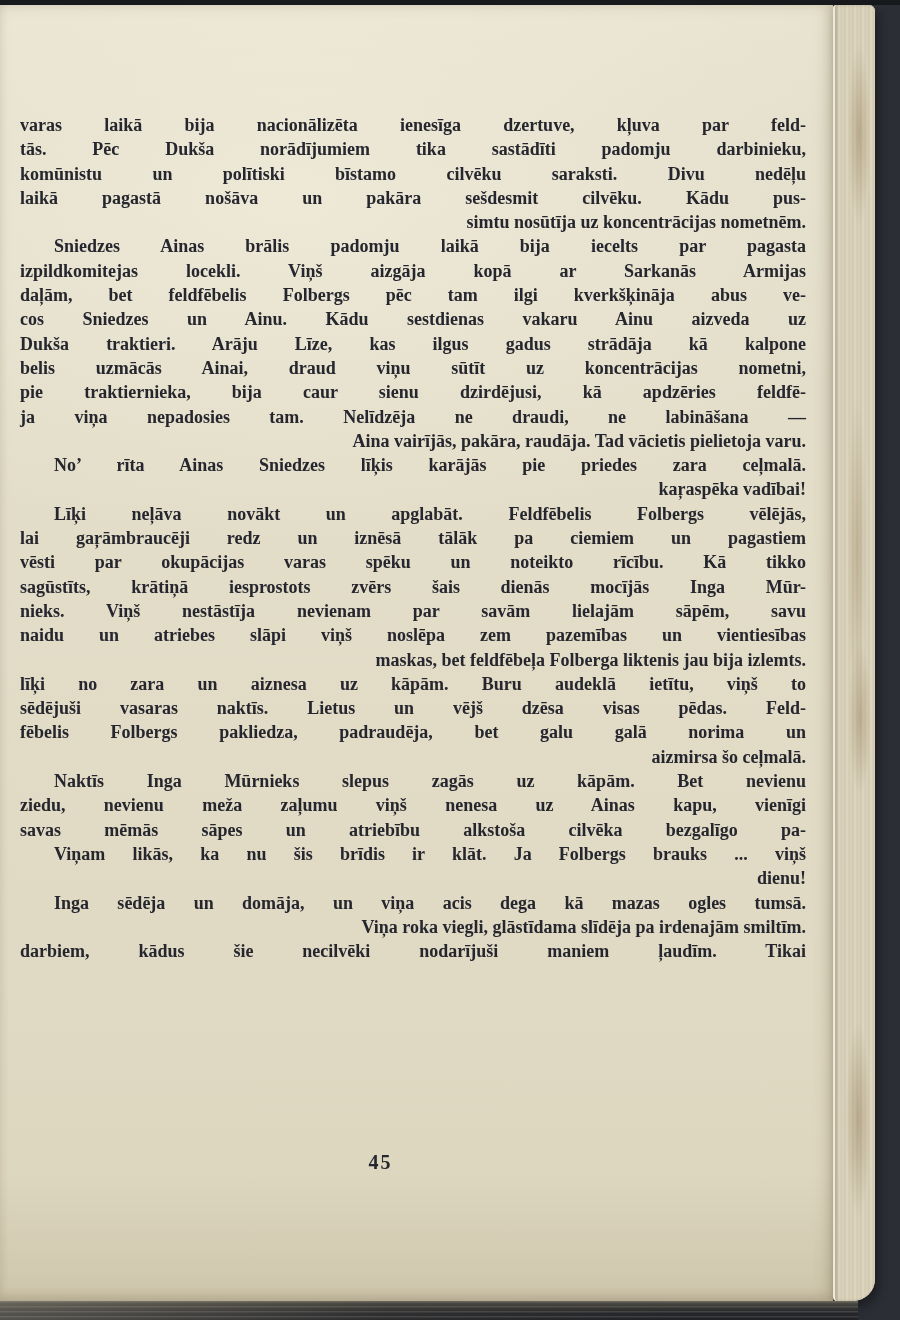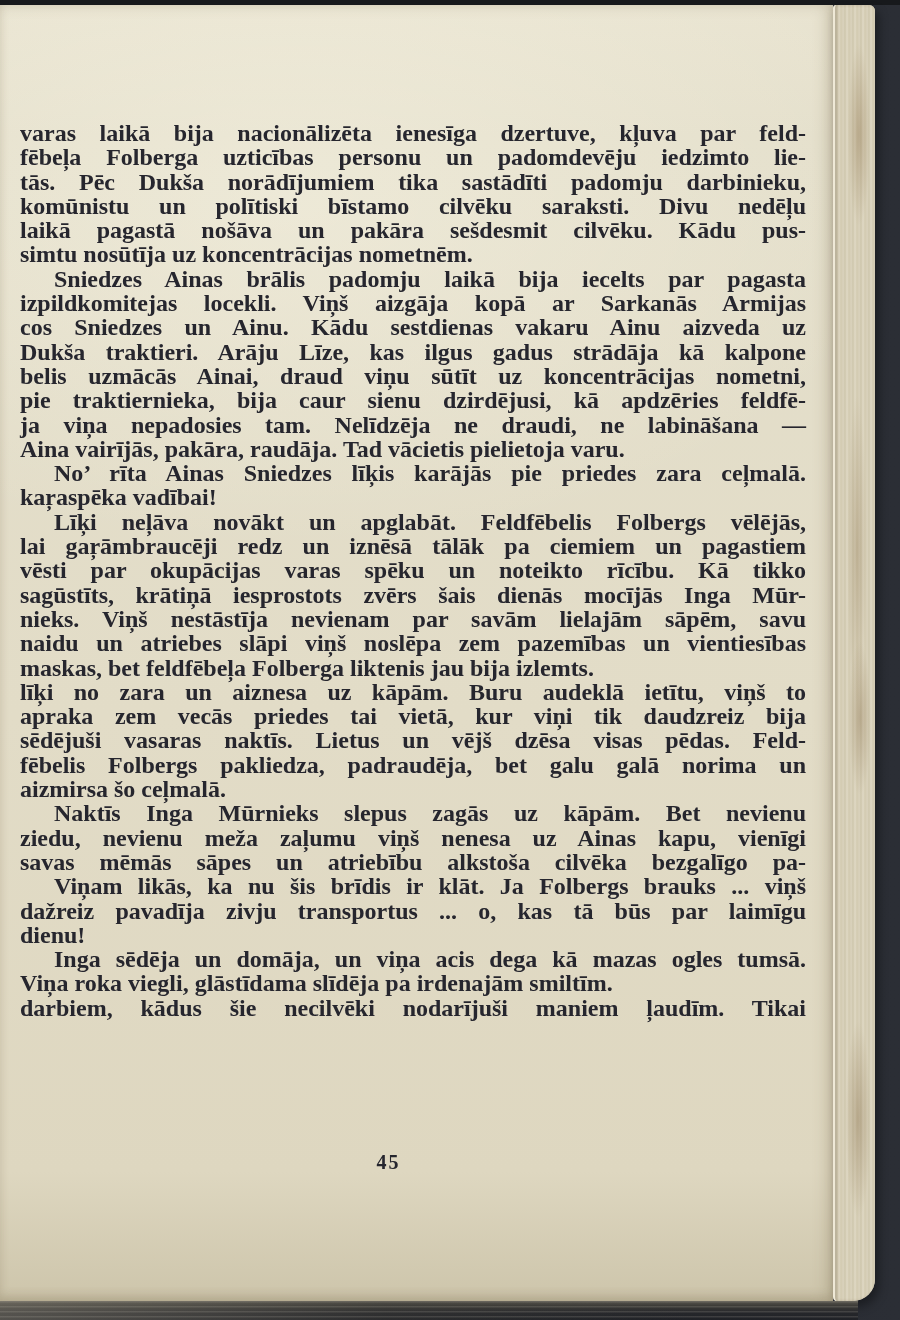--- a/index.html
+++ b/index.html
@@ -50,92 +50,90 @@
     position: absolute;
     left: 0; top: 1301px;
     width: 858px; height: 19px;
     background:
       repeating-linear-gradient(180deg, rgba(205,200,185,0.16) 0px, rgba(205,200,185,0.16) 1px, rgba(0,0,0,0) 2px, rgba(0,0,0,0) 5px),
       linear-gradient(90deg, rgba(125,120,108,0.55) 0%, rgba(70,68,62,0.3) 45%, rgba(40,40,44,0) 80%),
       linear-gradient(180deg, #5a574f 0%, #3c3b37 25%, #26272b 60%, #1f2126 100%);
   }
   .page-text {
     position: absolute;
-    left: 20px; top: 116px;
+    left: 20px; top: 108px;
     width: 786px;
     font-family: "Liberation Serif", "DejaVu Serif", serif;
     font-weight: bold;
-    font-size: 24px;
+    font-size: 18px;
     line-height: 24.3px;
     color: #26262e;
     text-rendering: optimizeLegibility;
   }
   .line {
     text-align: justify;
     text-align-last: justify;
   }
   .line.last {
-    text-align: left;
+    text-align: right;
     text-align-last: auto;
   }
   .line.indent {
     text-indent: 34px;
   }
   .page-number {
     position: absolute;
-    left: 20px; top: 1146px;
+    left: 12px; top: 1146px;
     width: 737px;
     text-align: center;
     font-family: "Liberation Serif", "DejaVu Serif", serif;
     font-weight: bold;
     font-size: 20px;
     letter-spacing: 2px;
     color: #26262e;
   }
 </style>
 </head>
 <body>
 
 <div class="scan">
   <div class="top-strip"></div>
   <div class="book-page">
     <div class="page-text">
         <div class="line">varas laikā bija nacionālizēta ienesīga dzertuve, kļuva par feld-</div>
-        <div class="line">fēbeļa Folberga uzticības personu un padomdevēju iedzimto lie-</div>
         <div class="line">tās. Pēc Dukša norādījumiem tika sastādīti padomju darbinieku,</div>
         <div class="line">komūnistu un polītiski bīstamo cilvēku saraksti. Divu nedēļu</div>
         <div class="line">laikā pagastā nošāva un pakāra sešdesmit cilvēku. Kādu pus-</div>
         <div class="line last">simtu nosūtīja uz koncentrācijas nometnēm.</div>
         <div class="line indent">Sniedzes Ainas brālis padomju laikā bija iecelts par pagasta</div>
         <div class="line">izpildkomitejas locekli. Viņš aizgāja kopā ar Sarkanās Armijas</div>
+        <div class="line">daļām, bet feldfēbelis Folbergs pēc tam ilgi kverkšķināja abus ve-</div>
         <div class="line">cos Sniedzes un Ainu. Kādu sestdienas vakaru Ainu aizveda uz</div>
         <div class="line">Dukša traktieri. Arāju Līze, kas ilgus gadus strādāja kā kalpone</div>
         <div class="line">belis uzmācās Ainai, draud viņu sūtīt uz koncentrācijas nometni,</div>
         <div class="line">pie traktiernieka, bija caur sienu dzirdējusi, kā apdzēries feldfē-</div>
         <div class="line">ja viņa nepadosies tam. Nelīdzēja ne draudi, ne labināšana —</div>
         <div class="line last">Aina vairījās, pakāra, raudāja. Tad vācietis pielietoja varu.</div>
         <div class="line indent">No’ rīta Ainas Sniedzes līķis karājās pie priedes zara ceļmalā.</div>
         <div class="line last">kaŗaspēka vadībai!</div>
         <div class="line indent">Līķi neļāva novākt un apglabāt. Feldfēbelis Folbergs vēlējās,</div>
         <div class="line">lai gaŗāmbraucēji redz un iznēsā tālāk pa ciemiem un pagastiem</div>
         <div class="line">vēsti par okupācijas varas spēku un noteikto rīcību. Kā tikko</div>
         <div class="line">sagūstīts, krātiņā iesprostots zvērs šais dienās mocījās Inga Mūr-</div>
         <div class="line">nieks. Viņš nestāstīja nevienam par savām lielajām sāpēm, savu</div>
         <div class="line">naidu un atriebes slāpi viņš noslēpa zem pazemības un vientiesības</div>
         <div class="line last">maskas, bet feldfēbeļa Folberga liktenis jau bija izlemts.</div>
         <div class="line">līķi no zara un aiznesa uz kāpām. Buru audeklā ietītu, viņš to</div>
-        <div class="line">apraka zem vecās priedes tai vietā, kur viņi tik daudzreiz bija</div>
         <div class="line">sēdējuši vasaras naktīs. Lietus un vējš dzēsa visas pēdas. Feld-</div>
         <div class="line">fēbelis Folbergs pakliedza, padraudēja, bet galu galā norima un</div>
         <div class="line last">aizmirsa šo ceļmalā.</div>
         <div class="line indent">Naktīs Inga Mūrnieks slepus zagās uz kāpām. Bet nevienu</div>
         <div class="line">ziedu, nevienu meža zaļumu viņš nenesa uz Ainas kapu, vienīgi</div>
         <div class="line">savas mēmās sāpes un atriebību alkstoša cilvēka bezgalīgo pa-</div>
         <div class="line indent">Viņam likās, ka nu šis brīdis ir klāt. Ja Folbergs brauks ... viņš</div>
-        <div class="line">dažreiz pavadīja zivju transportus ... o, kas tā būs par laimīgu</div>
         <div class="line last">dienu!</div>
         <div class="line indent">Inga sēdēja un domāja, un viņa acis dega kā mazas ogles tumsā.</div>
         <div class="line last">Viņa roka viegli, glāstīdama slīdēja pa irdenajām smiltīm.</div>
         <div class="line">darbiem, kādus šie necilvēki nodarījuši maniem ļaudīm. Tikai</div>
       </div>
     <div class="page-number">45</div>
   </div>
   <div class="fore-edge"></div>
   <div class="bottom-edge"></div>
 </div>

